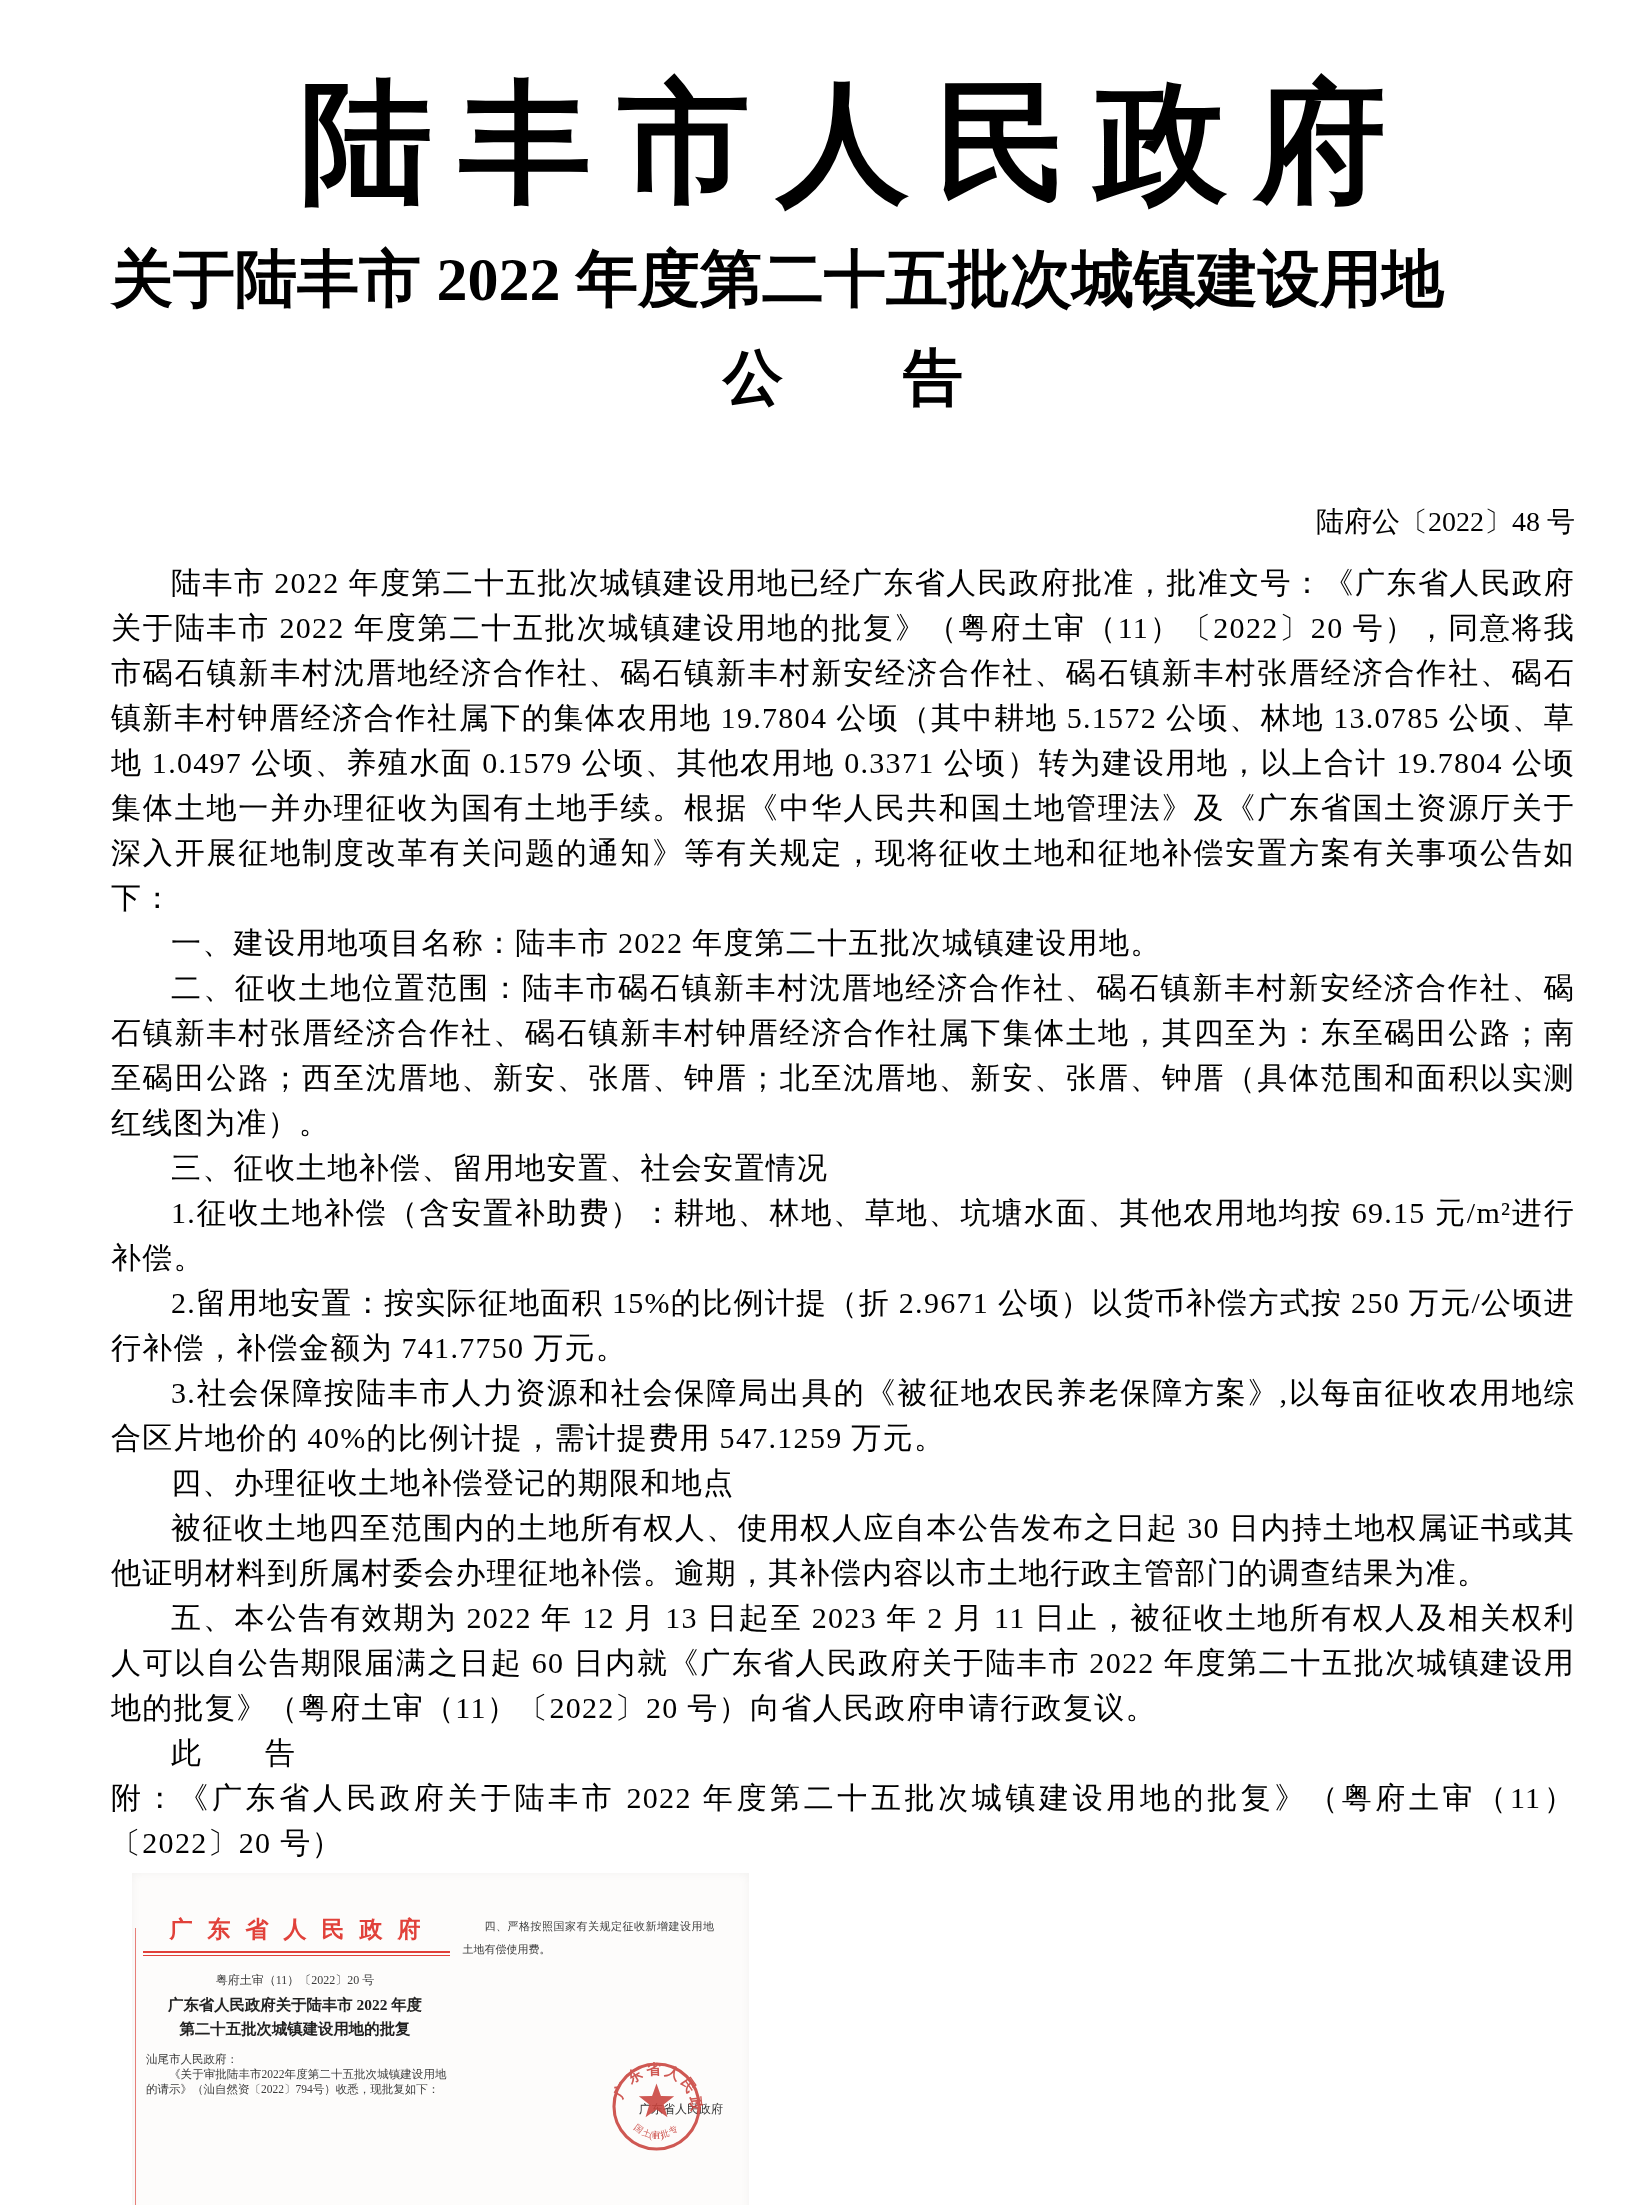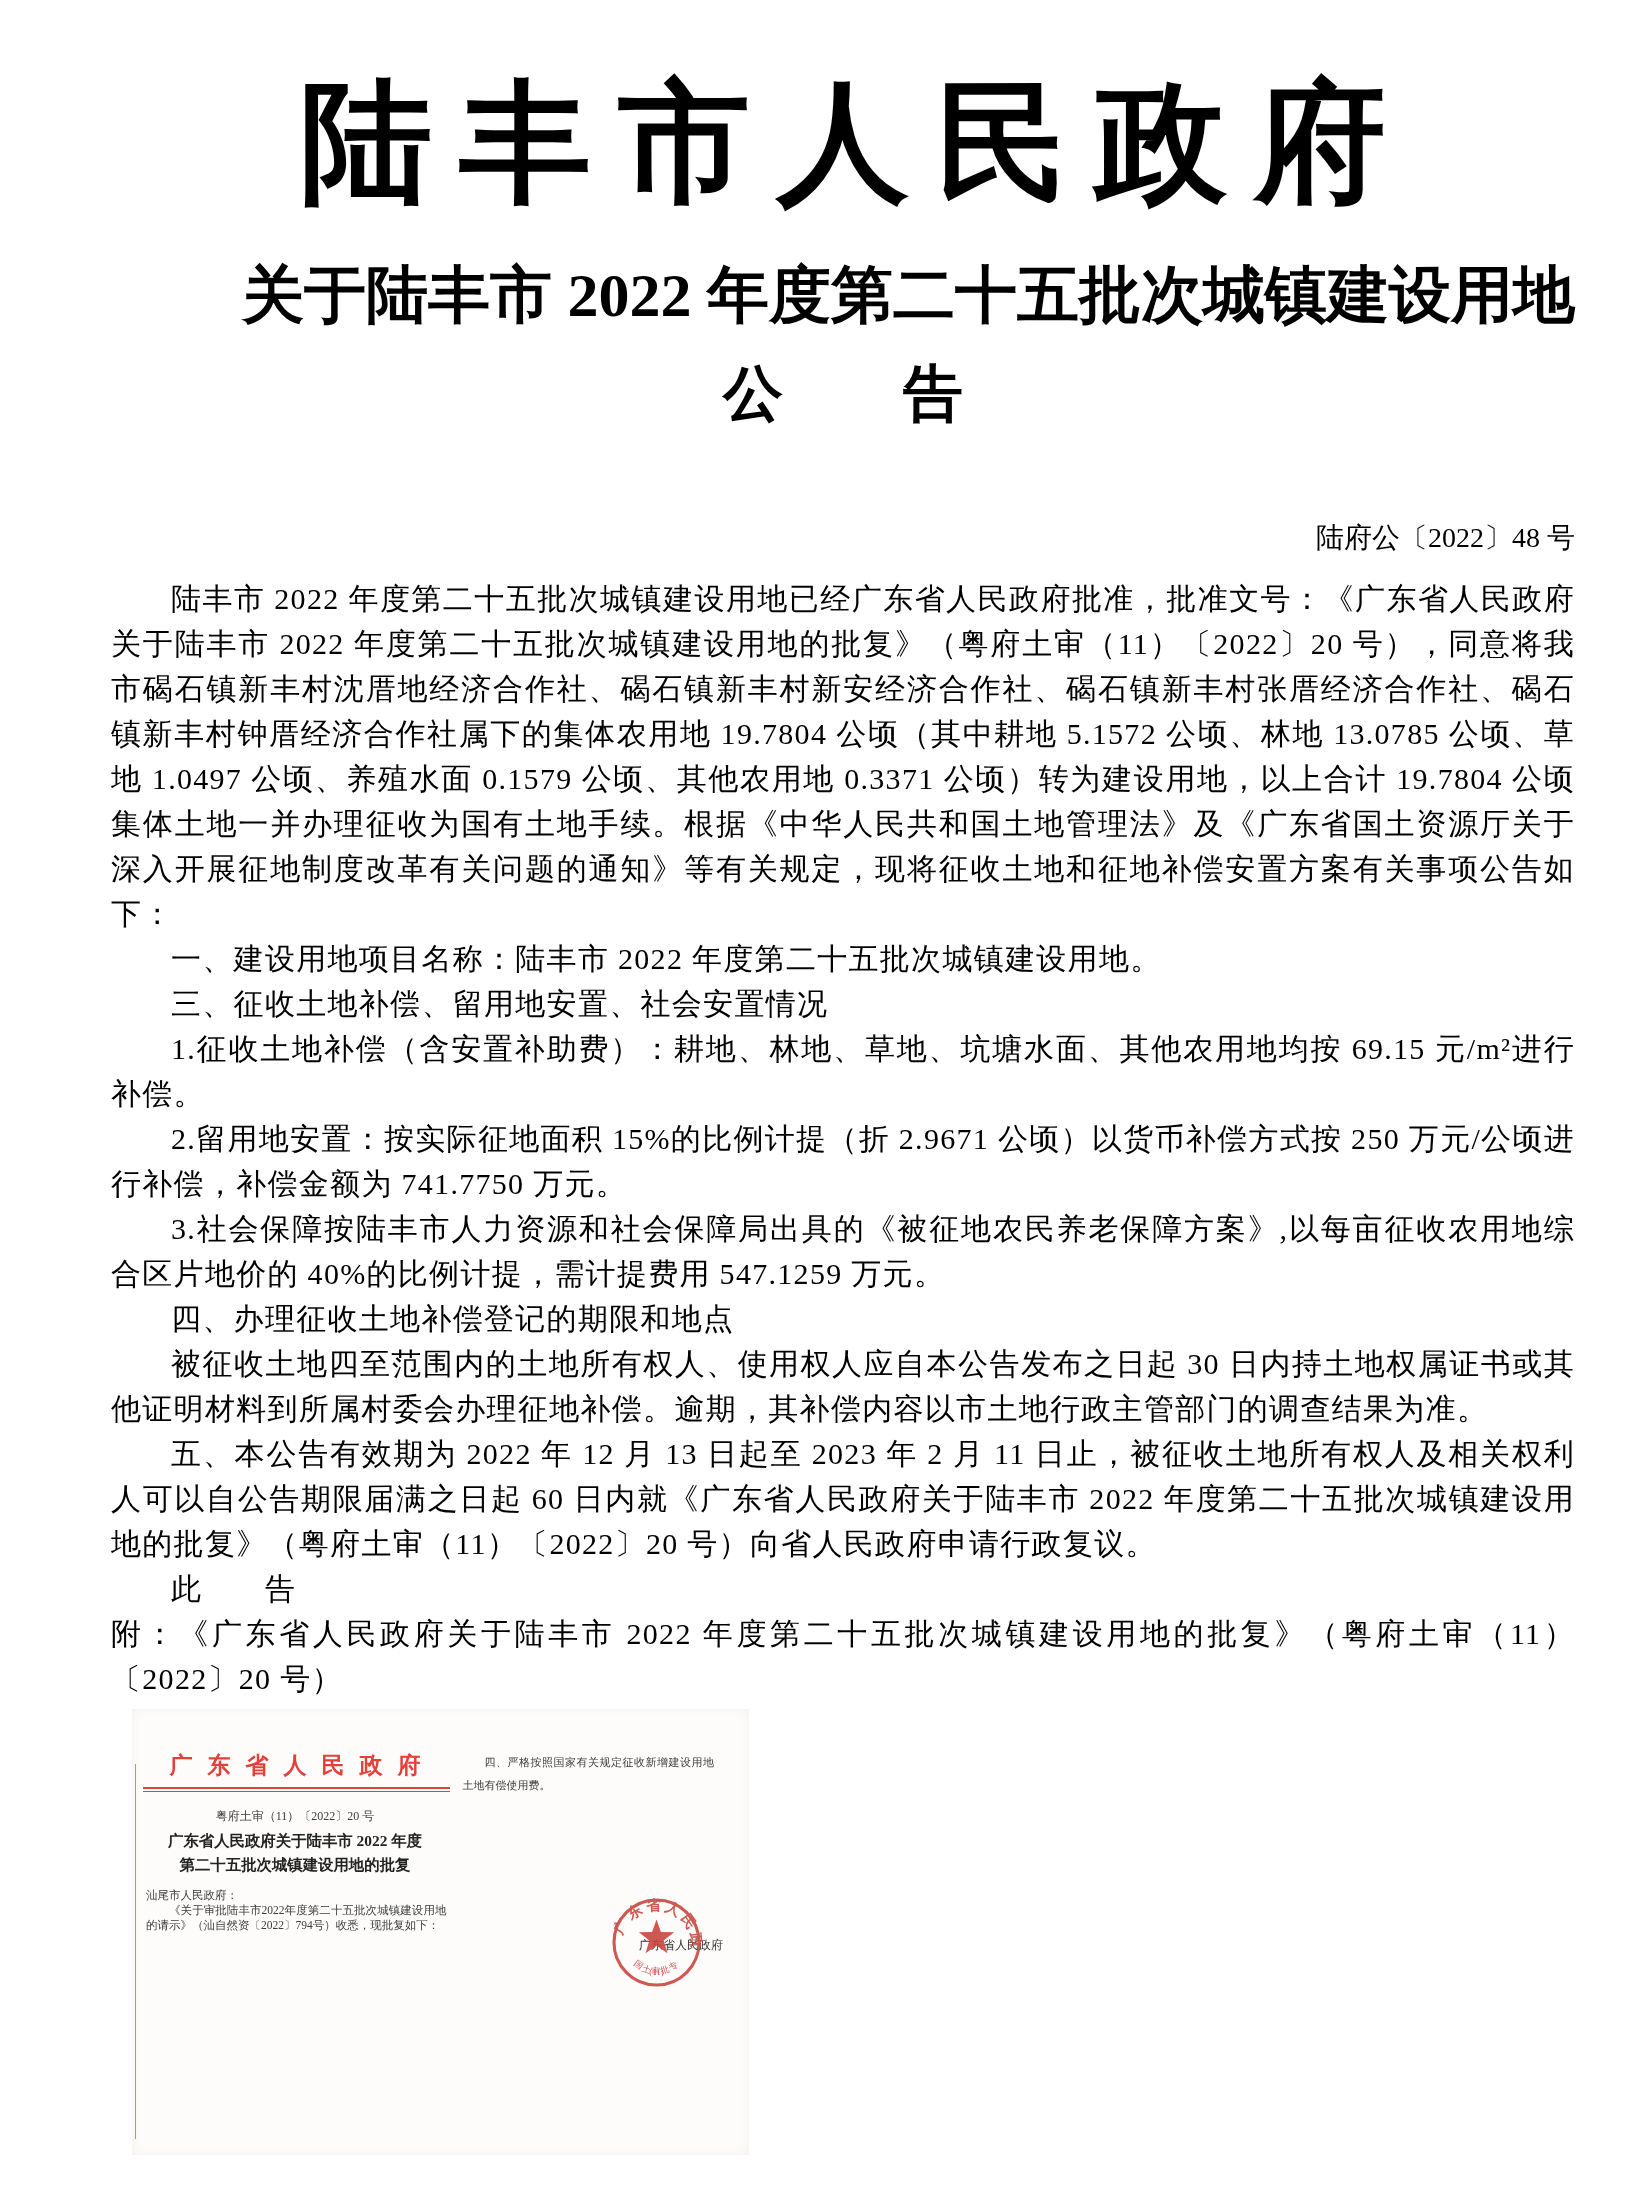--- a/index.html
+++ b/index.html
@@ -18,22 +18,22 @@
   .org-title{
     text-align:center;
     font-size:132px;
     line-height:1.05;
     font-weight:bold;
     letter-spacing:27px;
     text-indent:27px; 
     white-space:nowrap;
   }
   .subtitle{
-    margin-top:40px;
-    text-align:right;
+    margin-top:24px;
+    text-align:left;
     font-size:62px;
     line-height:82px;
     font-weight:bold;
   }
   .notice-title{
     margin-top:27px;
     text-align:center;
     font-size:60px;
     line-height:1.05;
     font-weight:bold;
@@ -140,20 +140,21 @@
       <div>关于陆丰市 2022 年度第二十五批次城镇建设用地</div>
     </div>
 
     <div class="notice-title">公　　告</div>
 
     <div class="doc-number">陆府公〔2022〕48 号</div>
 
     <div class="doc-body">
       <p class="para-indent">陆丰市 2022 年度第二十五批次城镇建设用地已经广东省人民政府批准，批准文号：《广东省人民政府关于陆丰市 2022 年度第二十五批次城镇建设用地的批复》（粤府土审（11）〔2022〕20 号），同意将我市碣石镇新丰村沈厝地经济合作社、碣石镇新丰村新安经济合作社、碣石镇新丰村张厝经济合作社、碣石镇新丰村钟厝经济合作社属下的集体农用地 19.7804 公顷（其中耕地 5.1572 公顷、林地 13.0785 公顷、草地 1.0497 公顷、养殖水面 0.1579 公顷、其他农用地 0.3371 公顷）转为建设用地，以上合计 19.7804 公顷集体土地一并办理征收为国有土地手续。根据《中华人民共和国土地管理法》及《广东省国土资源厅关于深入开展征地制度改革有关问题的通知》等有关规定，现将征收土地和征地补偿安置方案有关事项公告如下：</p>
       <p class="para-indent">一、建设用地项目名称：陆丰市 2022 年度第二十五批次城镇建设用地。</p>
+      <p class="para-indent">二、征收土地位置范围：陆丰市碣石镇新丰村沈厝地经济合作社、碣石镇新丰村新安经济合作社、碣石镇新丰村张厝经济合作社、碣石镇新丰村钟厝经济合作社属下集体土地，其四至为：东至碣田公路；南至碣田公路；西至沈厝地、新安、张厝、钟厝；北至沈厝地、新安、张厝、钟厝（具体范围和面积以实测红线图为准）。</p>
       <p class="para-indent">三、征收土地补偿、留用地安置、社会安置情况</p>
       <p class="para-indent">1.征收土地补偿（含安置补助费）：耕地、林地、草地、坑塘水面、其他农用地均按 69.15 元/m²进行补偿。</p>
       <p class="para-indent">2.留用地安置：按实际征地面积 15%的比例计提（折 2.9671 公顷）以货币补偿方式按 250 万元/公顷进行补偿，补偿金额为 741.7750 万元。</p>
       <p class="para-indent">3.社会保障按陆丰市人力资源和社会保障局出具的《被征地农民养老保障方案》,以每亩征收农用地综合区片地价的 40%的比例计提，需计提费用 547.1259 万元。</p>
       <p class="para-indent">四、办理征收土地补偿登记的期限和地点</p>
       <p class="para-indent">被征收土地四至范围内的土地所有权人、使用权人应自本公告发布之日起 30 日内持土地权属证书或其他证明材料到所属村委会办理征地补偿。逾期，其补偿内容以市土地行政主管部门的调查结果为准。</p>
       <p class="para-indent">五、本公告有效期为 2022 年 12 月 13 日起至 2023 年 2 月 11 日止，被征收土地所有权人及相关权利人可以自公告期限届满之日起 60 日内就《广东省人民政府关于陆丰市 2022 年度第二十五批次城镇建设用地的批复》（粤府土审（11）〔2022〕20 号）向省人民政府申请行政复议。</p>
       <p class="para-indent para-bold">此　　告</p>
       <p>附：《广东省人民政府关于陆丰市 2022 年度第二十五批次城镇建设用地的批复》（粤府土审（11）〔2022〕20 号）</p>
     </div>

